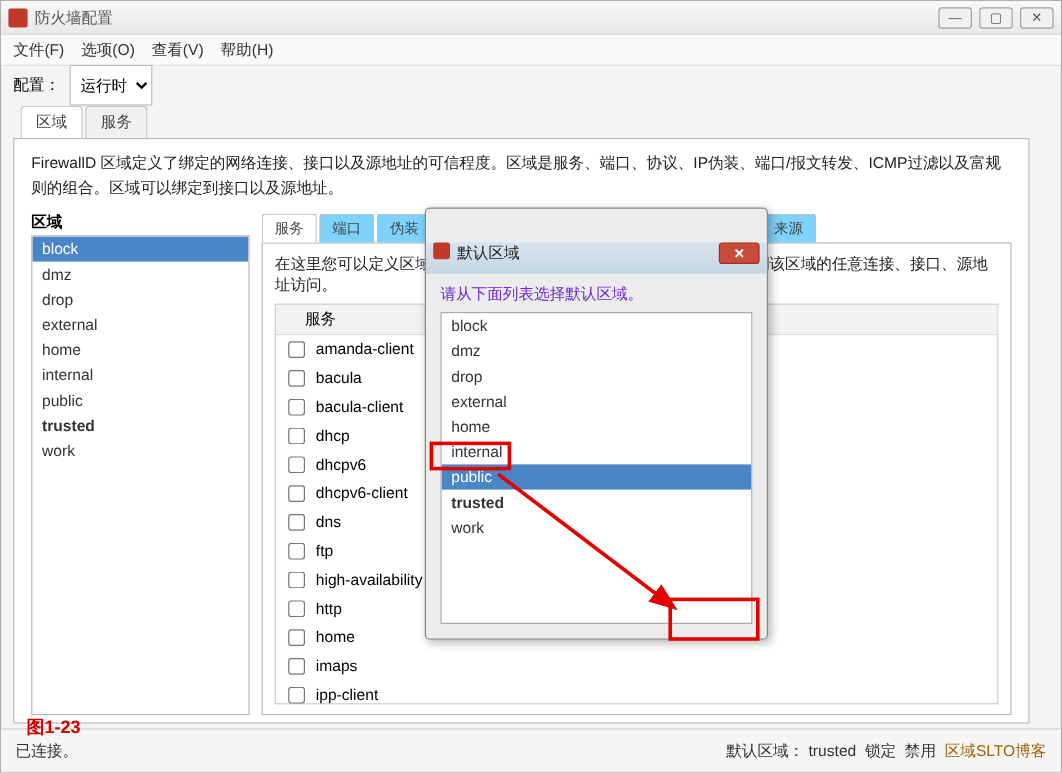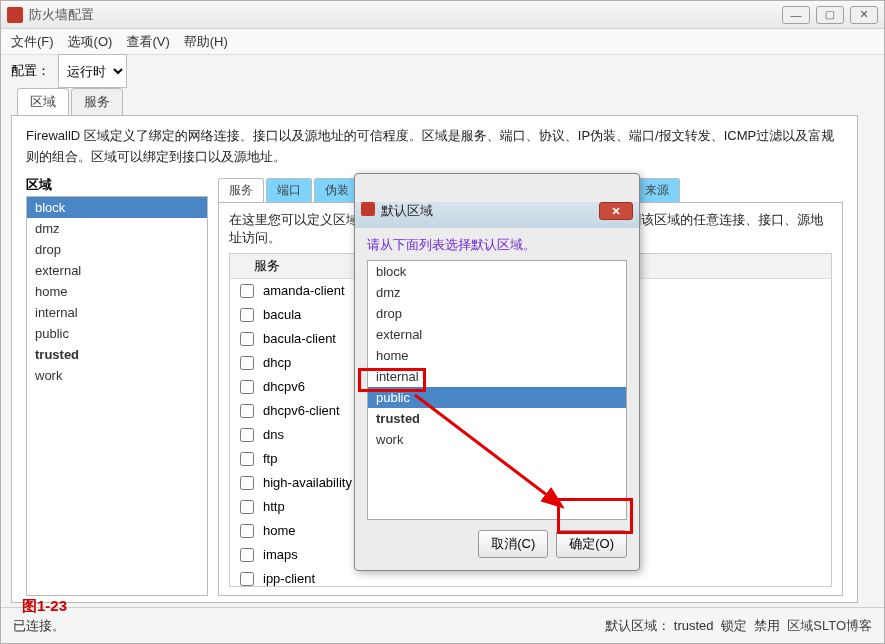--- a/index.html
+++ b/index.html
@@ -193,21 +193,21 @@
   </div>
 
   <div class="statusbar">
     <span>已连接。</span>
     <span class="spacer"></span>
     <span class="status-zone">
       <span>默认区域：</span>
       <span>trusted</span>&nbsp;
       <span>锁定</span>&nbsp;
       <span>禁用</span>&nbsp;
-      <span style="color:#404040;">区域SLTO博客</span>
+      <span style="color:#a16207;">区域SLTO博客</span>
     </span>
   </div>
 </div>
 
 <div class="dialog">
   <div class="dlg-title">
     <div class="app-icon"></div>
     <div class="t">默认区域</div>
     <div class="dlg-close">✕</div>
   </div>
@@ -217,24 +217,20 @@
         <div class="item">block</div>
         <div class="item">dmz</div>
         <div class="item">drop</div>
         <div class="item">external</div>
         <div class="item">home</div>
         <div class="item">internal</div>
         <div class="item selected">public</div>
         <div class="item bold">trusted</div>
         <div class="item">work</div>
       </div>
-    <div class="dlg-btns">
-      <div class="dlg-btn">取消(C)</div>
-      <div class="dlg-btn">确定(O)</div>
-    </div>
   </div>
 </div>
 
 <div class="anno-box1"></div>
 <div class="anno-box2"></div>
 <svg class="arrow-svg" width="200" height="140">
   <defs>
     <marker id="ah" markerWidth="10" markerHeight="10" refX="6" refY="3" orient="auto">
       <path d="M0,0 L0,6 L8,3 z" fill="#e20000"></path>
     </marker>

